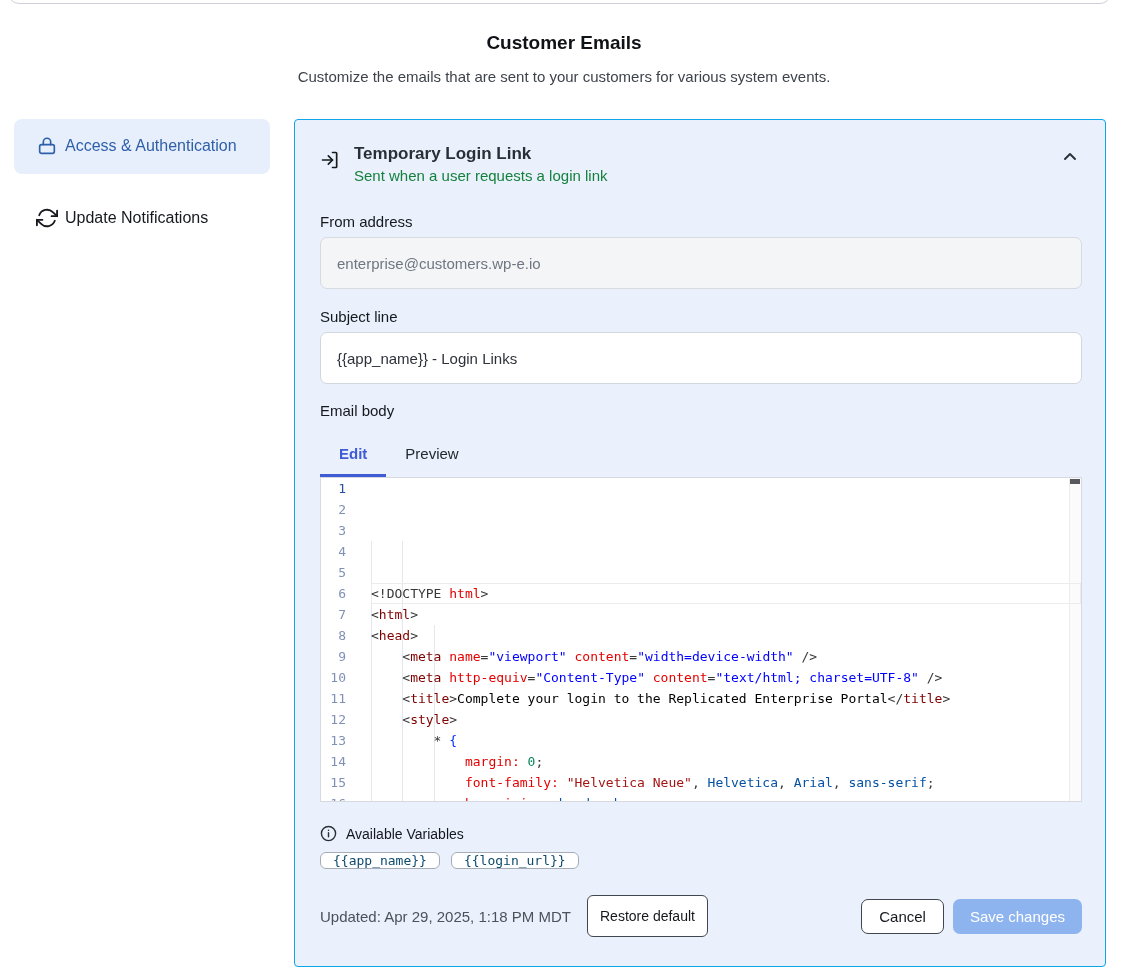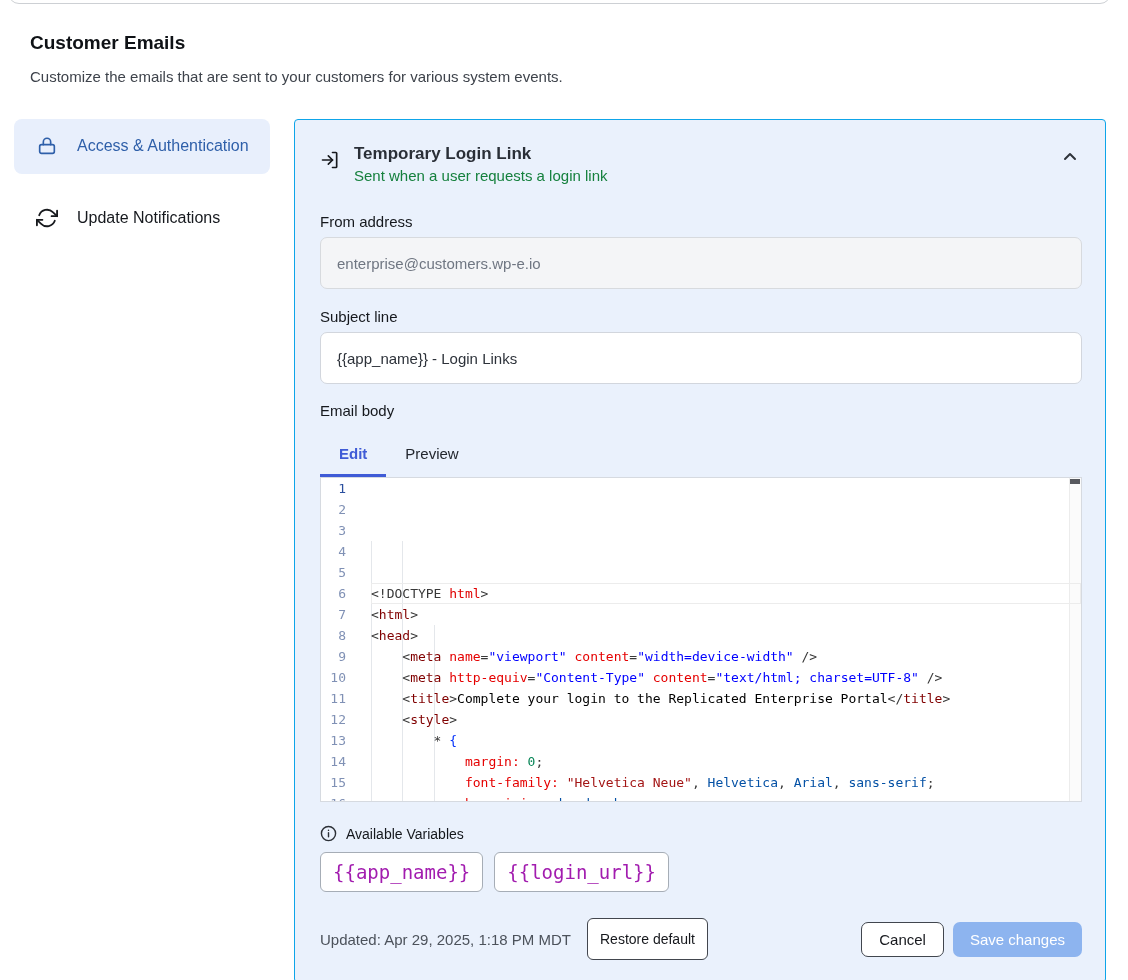--- a/index.html
+++ b/index.html
@@ -5,29 +5,29 @@
   * { box-sizing: border-box; }
   html,body { margin:0; padding:0; }
   body {
     width:1128px; height:980px; position:relative; overflow:hidden;
     background:#ffffff; font-family:"Liberation Sans", sans-serif; color:#15181d;
   }
   
   .prev-card { position:absolute; top:-18px; left:8px; width:1103px; height:22px;
     background:#fff; border:1px solid #cdd0d4; border-radius:12px; }
 
-  .page-head { padding:32px 30px 0; }
+  .page-head { padding:32px 30px 0;text-align:center; }
   .page-title { margin:0 0 14px; font-size:19px; font-weight:700; color:#0f1216; }
   .page-sub { margin:0; font-size:15px; color:#3e434b; }
 
   .layout { display:flex; gap:24px; margin:34px 22px 0 14px; align-items:flex-start; }
 
   
   .sidebar { width:256px; flex:none; }
-  .side-item { display:flex; align-items:center; gap:19px; padding:15px 14px 15px 22px;
+  .side-item { display:flex; align-items:center; gap:7px; padding:15px 14px 15px 22px;
     border-radius:8px; font-size:16px; line-height:1.55; color:#16191e; cursor:pointer; }
   .side-item.active { background:#e8effc; color:#2e5fa9; }
   .side-item + .side-item { margin-top:17px; }
   .side-icon { flex:none; width:22px; height:22px; display:flex; align-items:center; justify-content:center; }
 
   
   .panel { flex:1; background:#eaf1fc; border:1px solid #0ea5e9; border-radius:4px;
     padding:24px 23px 22px 25px; min-height:848px; }
 
   .panel-head { display:flex; align-items:flex-start; gap:14px; }
@@ -78,22 +78,22 @@
   .tk-txt  { color:#000000; }
   .tk-brc  { color:#0431fa; }
   .tk-num  { color:#098658; }
   .tk-val  { color:#0451a5; }
   .tk-cstr { color:#a31515; }
 
   
   .variables-row { display:flex; align-items:center; gap:9px; margin-top:23px; }
   .variables-label { font-size:14px; color:#14171c; }
   .chips { display:flex; gap:11px; margin-top:10px; }
-  .chip { background:#fff; border:1px solid #a6adb6; border-radius:6px; padding:8px 12px;
-    font-family:"DejaVu Sans Mono", monospace; font-size:19px; color:#a21caf; cursor:pointer; }
+  .chip { background:#fff; border:1px solid #a6adb6; border-radius:6px; padding:0 12px;
+    font-family:"DejaVu Sans Mono", monospace; font-size:13px; color:#0c4a6e; cursor:pointer; }
 
   
   .panel-footer { display:flex; align-items:center; margin-top:26px; }
   .updated { font-size:15px; color:#4c525b; }
   .btn { cursor:pointer; font-family:"Liberation Sans", sans-serif; border-radius:7px;margin-left:44px; }
   .btn-restore { margin-left:16px; margin-right:auto; background:#fff; border:1px solid #42464e;
     border-radius:6px; font-size:14px; color:#16181d; padding:12px 12px; }
   .btn-cancel { background:#fff; border:1px solid #41464e; font-size:15px; color:#16181d; padding:8px 17px; }
   .btn-save { margin-left:9px; background:#8db4ef; border:none; font-size:15px; color:#ffffff; padding:9px 17px; }
 </style>

